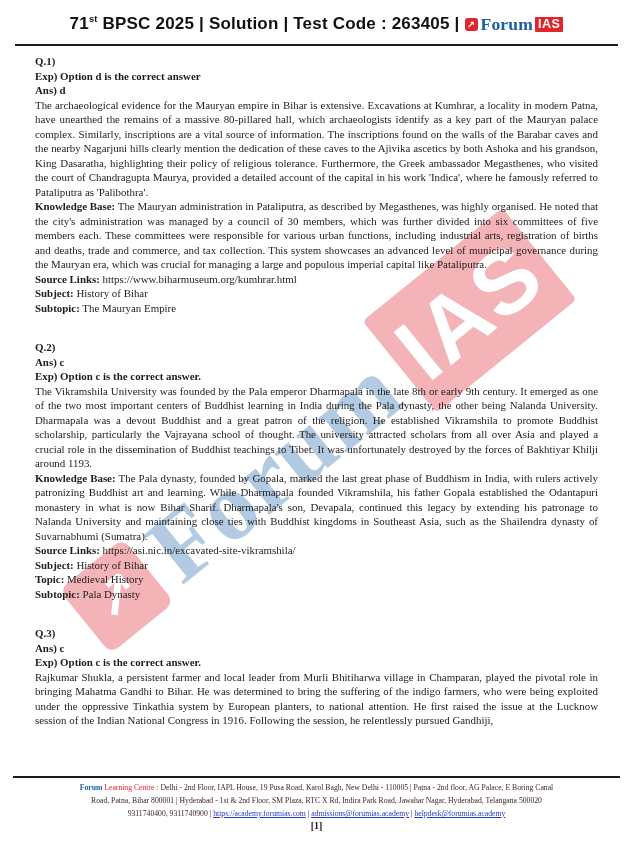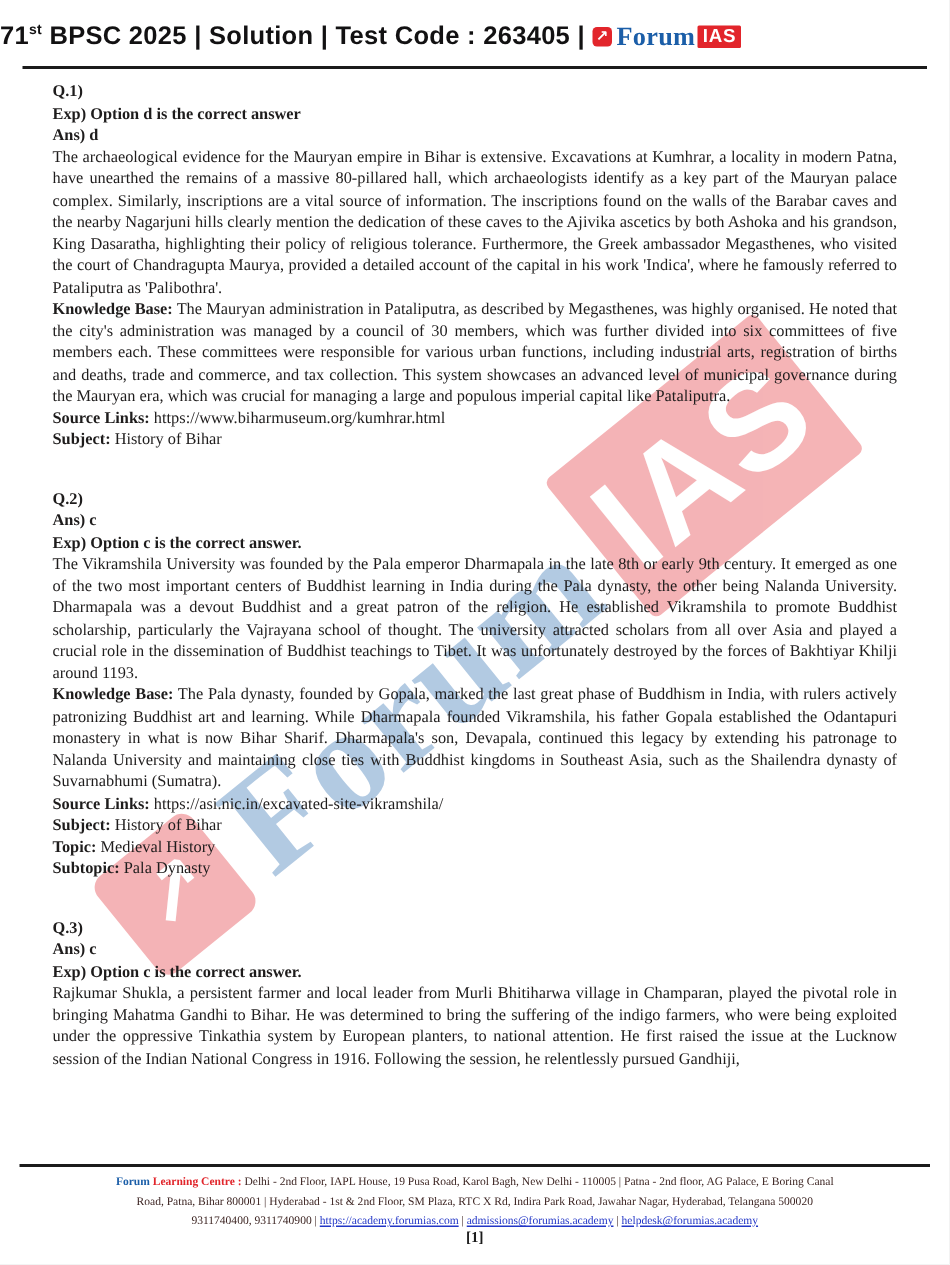--- a/index.html
+++ b/index.html
@@ -5,21 +5,21 @@
   html,body { margin:0; padding:0; background:#e9e9e9; }
   .page {
     position:relative; width:633px; height:843px; margin:0 auto;
     background:#ffffff; overflow:hidden;
     font-family:"Liberation Serif", serif; color:#1e1c1c;
   }
 
   
   .header {
     position:absolute; top:12px; left:0; right:0; height:24px;
-    display:flex; justify-content:flex-start; align-items:center;
+    display:flex; justify-content:center; align-items:center;
     font-family:"Liberation Sans", sans-serif; font-weight:bold;
     font-size:17px; color:#121112; letter-spacing:.2px; white-space:nowrap;
   }
   .header sup { font-size:.55em; vertical-align:super; }
   .logo { display:inline-flex; align-items:center; margin-left:5px; }
   .logo-arrow {
     width:13px; height:13px; background:#e2252b; border-radius:3px;
     color:#fff; font-size:10px; line-height:13px; text-align:center;
     font-family:"DejaVu Sans", sans-serif; font-weight:bold;
   }
@@ -66,21 +66,21 @@
   .q-gap { height:25px; }
 
   
   .rule-bottom { position:absolute; top:776px; left:13px; right:13px; border-top:2px solid #1b1b1b; z-index:3; }
   .footer {
     position:absolute; top:781px; left:22px; right:22px; z-index:3;
     text-align:center; font-size:7.7px; line-height:13px; color:#3d2523;
     font-family:"Liberation Serif", serif;
   }
   .brand-blue { color:#1b5ea8; font-weight:bold; }
-  .brand-red  { color:#e1252b; font-weight:bold; }
+  .brand-red  { color:#e1252b; font-weight:normal; }
   .footer a, .flink { color:#2236c7; text-decoration:underline; cursor:pointer; }
   .pagenum {
     position:absolute; top:820px; left:0; right:0; z-index:3;
     text-align:center; font-size:10px; font-weight:bold; color:#1b1b1b;
     font-family:"Liberation Serif", serif;
   }
 </style>
 </head>
 <body>
 
@@ -105,20 +105,21 @@
   <div class="content">
 
     <div>
       <div class="ln b">Q.1)</div>
       <div class="ln b">Exp) Option d is the correct answer</div>
       <div class="ln b">Ans) d</div>
       <p>The archaeological evidence for the Mauryan empire in Bihar is extensive. Excavations at Kumhrar, a locality in modern Patna, have unearthed the remains of a massive 80-pillared hall, which archaeologists identify as a key part of the Mauryan palace complex. Similarly, inscriptions are a vital source of information. The inscriptions found on the walls of the Barabar caves and the nearby Nagarjuni hills clearly mention the dedication of these caves to the Ajivika ascetics by both Ashoka and his grandson, King Dasaratha, highlighting their policy of religious tolerance. Furthermore, the Greek ambassador Megasthenes, who visited the court of Chandragupta Maurya, provided a detailed account of the capital in his work 'Indica', where he famously referred to Pataliputra as 'Palibothra'.</p>
       <p><span class="b">Knowledge Base:</span><span> The Mauryan administration in Pataliputra, as described by Megasthenes, was highly organised. He noted that the city's administration was managed by a council of 30 members, which was further divided into six committees of five members each. These committees were responsible for various urban functions, including industrial arts, registration of births and deaths, trade and commerce, and tax collection. This system showcases an advanced level of municipal governance during the Mauryan era, which was crucial for managing a large and populous imperial capital like Pataliputra.</span></p>
       <div class="ln"><span class="b">Source Links:</span><span> https://www.biharmuseum.org/kumhrar.html</span></div>
       <div class="ln"><span class="b">Subject:</span><span> History of Bihar</span></div>
+      <div class="ln"><span class="b">Subtopic:</span><span> The Mauryan Empire</span></div>
     </div>
 
     <div class="q-gap"></div>
 
     <div>
       <div class="ln b">Q.2)</div>
       <div class="ln b">Ans) c</div>
       <div class="ln b">Exp) Option c is the correct answer.</div>
       <p>The Vikramshila University was founded by the Pala emperor Dharmapala in the late 8th or early 9th century. It emerged as one of the two most important centers of Buddhist learning in India during the Pala dynasty, the other being Nalanda University. Dharmapala was a devout Buddhist and a great patron of the religion. He established Vikramshila to promote Buddhist scholarship, particularly the Vajrayana school of thought. The university attracted scholars from all over Asia and played a crucial role in the dissemination of Buddhist teachings to Tibet. It was unfortunately destroyed by the forces of Bakhtiyar Khilji around 1193.</p>
       <p><span class="b">Knowledge Base:</span><span> The Pala dynasty, founded by Gopala, marked the last great phase of Buddhism in India, with rulers actively patronizing Buddhist art and learning. While Dharmapala founded Vikramshila, his father Gopala established the Odantapuri monastery in what is now Bihar Sharif. Dharmapala's son, Devapala, continued this legacy by extending his patronage to Nalanda University and maintaining close ties with Buddhist kingdoms in Southeast Asia, such as the Shailendra dynasty of Suvarnabhumi (Sumatra).</span></p>

